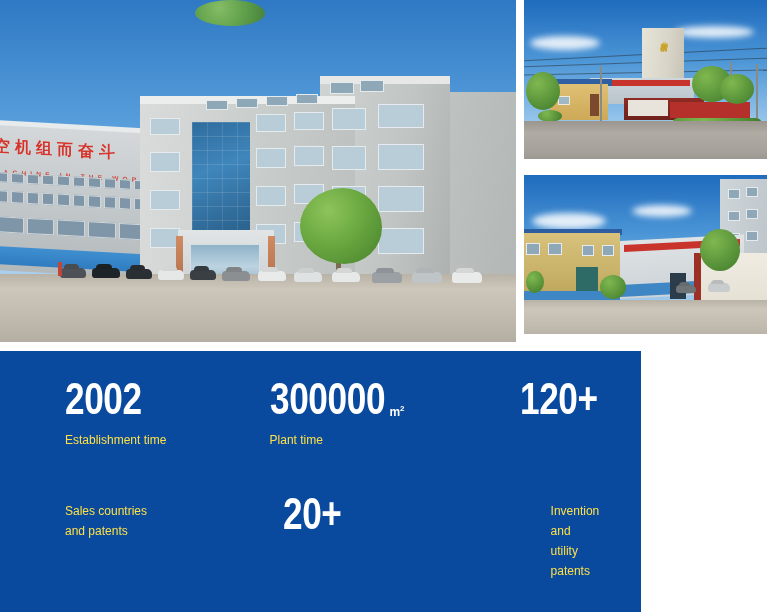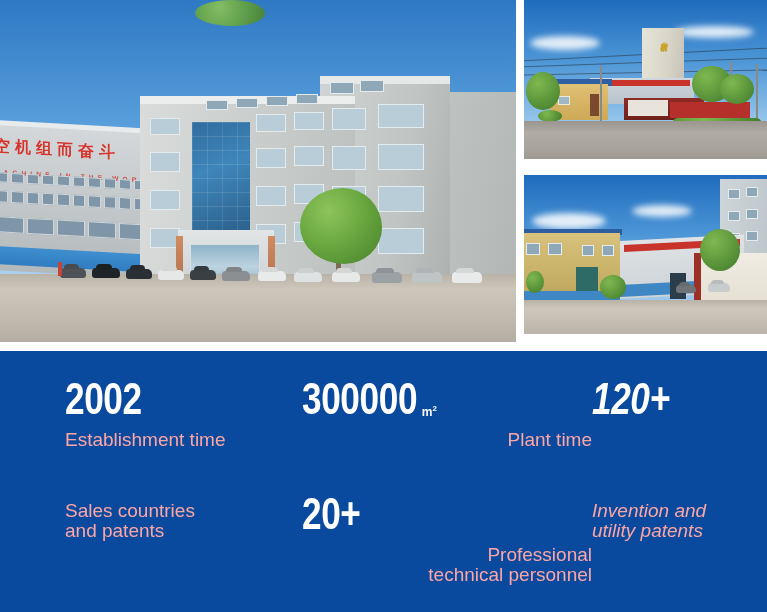--- a/index.html
+++ b/index.html
@@ -124,51 +124,51 @@
   .br-midblue{ position:absolute; left:96px; top:110px; width:124px; height:12px;
                background:#3f86c4; transform:skewY(-3deg); transform-origin:left bottom;}
   .br-tall { position:absolute; left:196px; top:4px; width:56px; height:120px;
              background: linear-gradient(100deg,#cfd6da 0%,#b9c2c7 100%); }
   .br-sign { position:absolute; left:170px; top:78px; width:78px; height:64px;
              background: linear-gradient(180deg,#f0ece2 0%,#e2ddd0 100%);
              border-left:7px solid #9c2f26; }
 
   
   .stats {
-    position:absolute; left:0; top:351px; width:767px; height:261px;
+    position:absolute; left:0; top:351px; width:641px; height:261px;
     background:#0a4a9e;
     padding-left:22px;
   }
   .stats-inner { position:absolute; left:65px; top:26px; right:24px; }
   .stat-row { display:flex; }
   .stat-row.r1 { margin-bottom:42px; }
   .stat-cell { }
   .stat-cell.c1 { width:237px; }
-  .stat-cell.c2 { width:290px;text-align:right; }
-  .stat-cell.c3 { width:auto;font-style:italic; }
+  .stat-cell.c2 { width:290px; }
+  .stat-cell.c3 { width:auto; }
   .stat-num {
     color:#ffffff;
     font-family:"Liberation Sans", sans-serif;
     font-weight:700;
     font-size:44px;
     line-height:44px;
     letter-spacing:-0.5px;
     transform: scaleX(0.80);
     transform-origin: left center;
     white-space:nowrap;
     display:inline-block;
   }
   .num-wrap { display:flex; align-items:flex-end; }
   .unit {
     color:#ffffff; font-size:12px; font-weight:700; line-height:12px;
     margin-left:-24px; margin-bottom:3px;
   }
   .unit sup { font-size:8px; vertical-align:super; }
   .stat-label {
-    color:#fca5a5; font-size:19px; line-height:20px; font-weight:400;
+    color:#fde047; font-size:12px; line-height:20px; font-weight:400;
     margin-top:9px; white-space:pre-line;
   }
 </style>
 </head>
 <body>
 
 <div class="page">
 
   <div class="photo-grid">
 
@@ -401,22 +401,20 @@
       <div class="stat-row r2">
         <div class="stat-cell c1">
           <div class="stat-label">Sales countries
 and patents</div>
         </div>
 
         <div class="stat-cell c2">
           <div class="num-wrap">
             <span class="stat-num">20+</span>
           </div>
-          <div class="stat-label">Professional
-technical personnel</div>
         </div>
 
         <div class="stat-cell c3">
           <div class="stat-label">Invention and
 utility patents</div>
         </div>
       </div>
 
     </div>
   </div>

